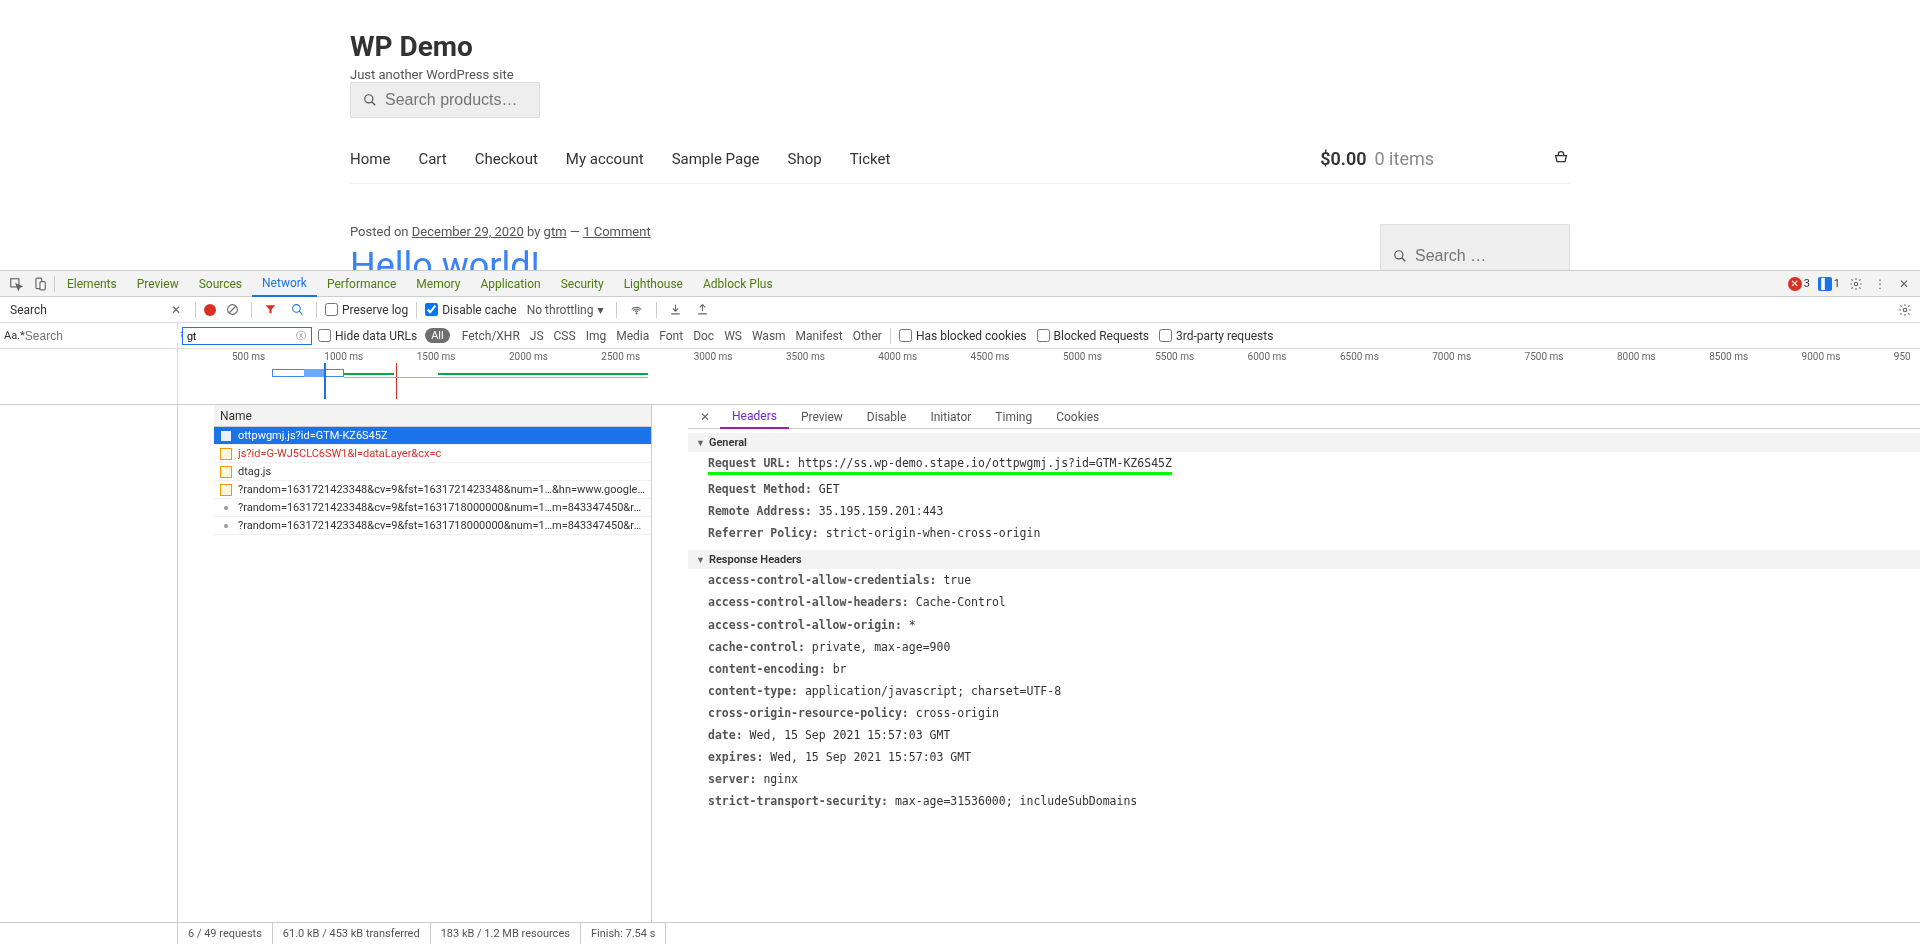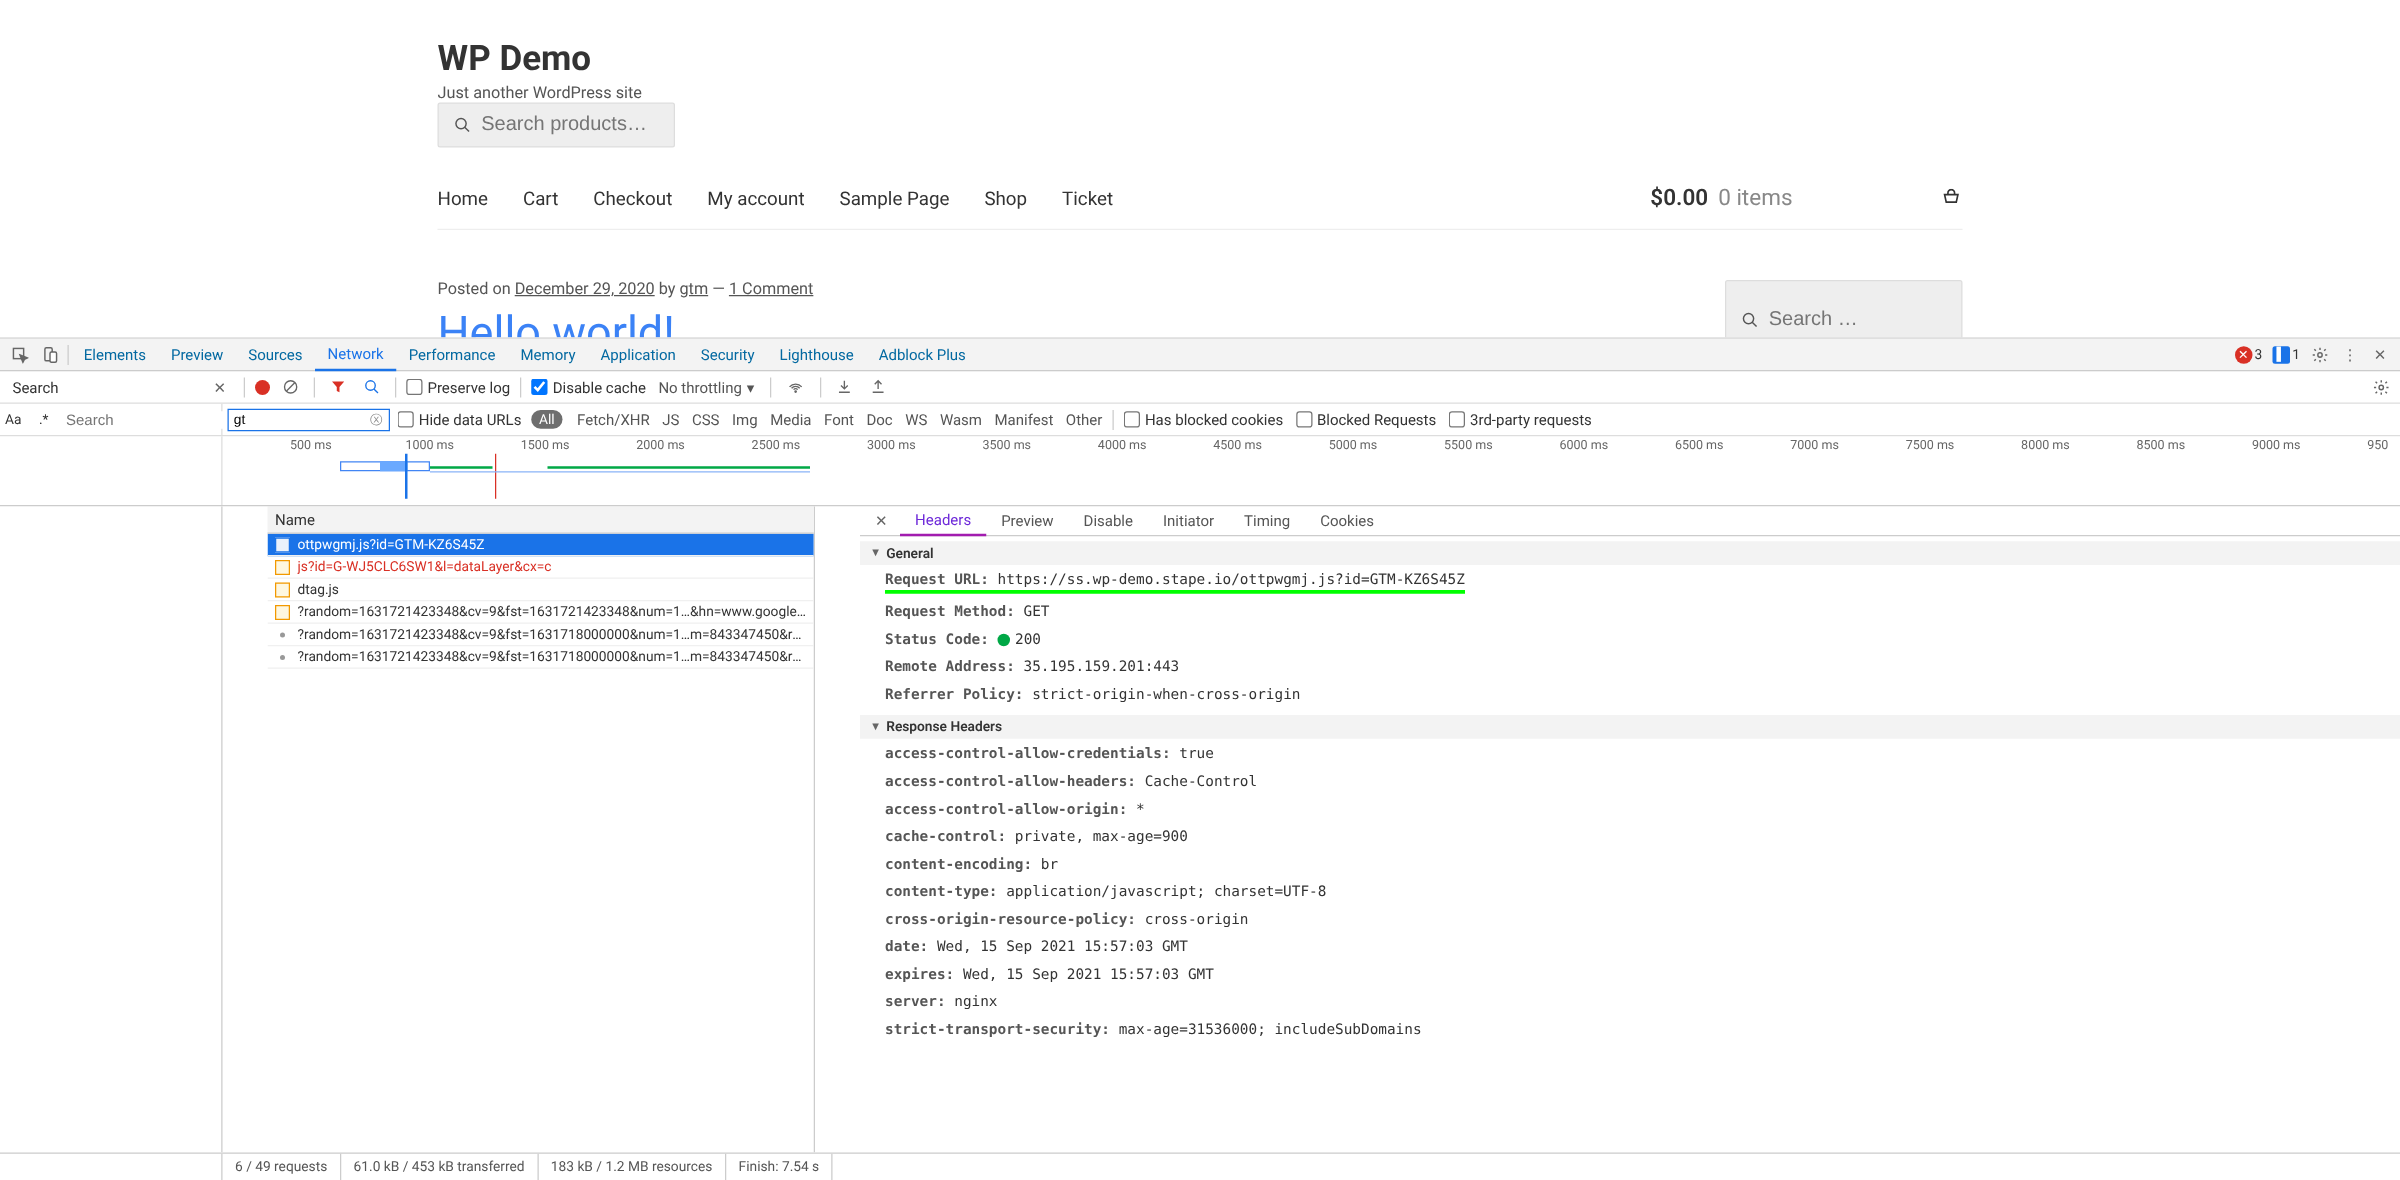--- a/index.html
+++ b/index.html
@@ -26,41 +26,41 @@
 .post { max-width: 1220px; margin: 40px auto 0; display: flex; justify-content: space-between; }
 .post-main .meta { font-size: 13px; color: #555; }
 .post-main .meta .u { text-decoration: underline; color: #555; }
 .post-main .meta .gtm { color: #555; text-decoration: underline;}
 .post-title { font-size: 36px; color: #3b82f6; font-weight: 400; margin-top: 6px; font-family: Roboto, Arial, sans-serif;}
 
 
 .devtools { position: absolute; top: 270px; left: 0; right: 0; bottom: 0; border-top: 1px solid #ccc; background: #fff; font-size: 12px; color: #333; display: flex; flex-direction: column;}
 .dt-tabs { display: flex; align-items: center; height: 26px; border-bottom: 1px solid #ccc; background: #f3f3f3; padding: 0 4px; }
 .dt-ico-btn { width: 24px; height: 24px; display: flex; align-items: center; justify-content: center; color: #666; }
-.dt-tab { padding: 0 10px; height: 26px; display: flex; align-items: center; color: #0369a1; cursor: default;}
+.dt-tab { padding: 0 10px; height: 26px; display: flex; align-items: center; color: #4d7c0f; cursor: default;}
 .dt-tab.active { color: #1a73e8; border-bottom: 2px solid #1a73e8; }
 .dt-spacer { flex: 1; }
 .err-badge { display:flex; align-items:center; gap:2px; font-size:11px; padding:0 4px;}
 .err-dot { width: 14px; height: 14px; border-radius: 50%; display:flex; align-items:center; justify-content:center; color:#fff; font-size:10px;}
 .err-red { background: #d93025; }
 .msg-blue { background: #1a73e8; border-radius:2px; }
 
 .dt-toolbar { display: flex; align-items: center; height: 26px; border-bottom: 1px solid #ddd; padding: 0 4px; gap: 6px;}
 .search-label { padding: 0 6px; color: #333;}
 .close-x { padding: 0 6px; color: #666;}
 .rec-dot { width: 12px; height: 12px; border-radius: 50%; background: #d93025; }
 .tool-ico { color: #666; padding: 0 4px;}
 .funnel { color: #d93025; }
 .divider { width:1px; height:16px; background:#ccc; margin:0 2px;}
 .chk { display:flex; align-items:center; gap:4px; font-size:12px; color:#333;}
 .chk input { margin:0;}
 .select-throt { display:flex; align-items:center; gap:4px; padding:0 4px; color:#555;}
 
 .dt-search-row { display:flex; align-items:center; height:26px; border-bottom:1px solid #ddd;}
-.search-left { width:178px; display:flex; align-items:center; padding:0 4px; gap:14px; border-right:1px solid #ddd; height:100%;}
+.search-left { width:178px; display:flex; align-items:center; padding:0 4px; gap:0; border-right:1px solid #ddd; height:100%;}
 .search-left input { flex:1; border:none; outline:none; font-size:12px; color:#888;}
 .filter-input-wrap { display:flex; align-items:center; padding:0 4px; height:100%;}
 .filter-input-wrap input { width:130px; border:1px solid #1a73e8; outline:none; padding:2px 18px 2px 4px; font-size:11px; background:#fff;}
 .clear-x { margin-left:-16px; color:#888; font-size:10px;}
 .type-chips { display:flex; align-items:center; gap:8px; padding-left:8px; font-size:12px; color:#555;}
 .chip-all { background:#6e6e6e; color:#fff; border-radius:8px; padding:1px 6px; font-size:11px;}
 
 .timeline { height:56px; border-bottom:1px solid #ccc; position:relative; display:flex;}
 .tl-left { width:178px; border-right:1px solid #ddd;}
 .tl-right { flex:1; position:relative; overflow:hidden;}
@@ -402,21 +402,20 @@
           </div>
       </div>
       <div class="detail-body">
         <div class="section-h">
             <span class="tri">▼</span>
             <span>General</span>
           </div>
         <div id="general-kv">
             <div class="kv"><span class="underline-green"><span class="k">Request URL:</span> <span class="v">https://ss.wp-demo.stape.io/ottpwgmj.js?id=GTM-KZ6S45Z</span></span></div>
             <div class="kv"><span class="k">Request Method:</span> <span class="v">GET</span></div>
-            <div class="kv"><span class="k">Status Code:</span> <span class="v"><span class="status-dot"></span>200</span></div>
             <div class="kv"><span class="k">Remote Address:</span> <span class="v">35.195.159.201:443</span></div>
             <div class="kv"><span class="k">Referrer Policy:</span> <span class="v">strict-origin-when-cross-origin</span></div>
           </div>
         <div class="section-h" style="margin-top:6px;">
             <span class="tri">▼</span>
             <span>Response Headers</span>
           </div>
         <div id="resp-kv">
             <div class="kv"><span class="k">access-control-allow-credentials:</span><span class="v"> true</span></div>
             <div class="kv"><span class="k">access-control-allow-headers:</span><span class="v"> Cache-Control</span></div>

